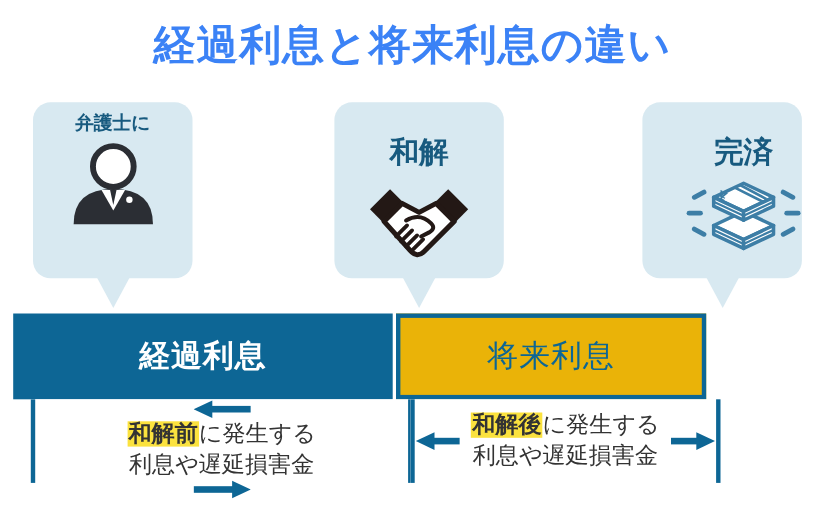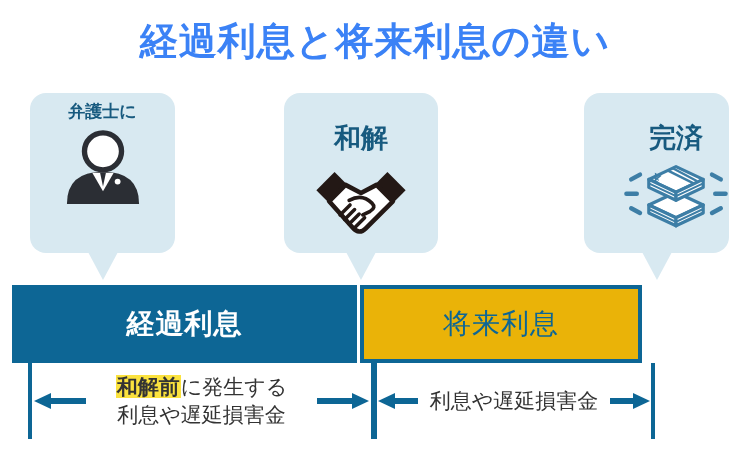--- a/index.html
+++ b/index.html
@@ -20,40 +20,40 @@
   }
   .bubble .tail {
     position:absolute; left:50%; bottom:-27px; transform:translateX(-50%);
     width:0; height:0; border-left:15px solid transparent;
     border-right:15px solid transparent; border-top:28px solid #d8e9f1;
   }
   .bubble-label {
     font-weight:bold; color:#175a7f; text-align:center; line-height:1.18;
   }
   #bubble-1 { left:30px;  width:145px; }
-  #bubble-2 { left:284px; width:154px; }
+  #bubble-2 { left:304px; width:154px; }
   #bubble-3 { left:584px; width:145px;padding-left:39px; }
   #bubble-1 .bubble-label { font-size:17px; padding-top:9px; }
   #bubble-2 .bubble-label, #bubble-3 .bubble-label { font-size:27px; padding-top:30px; }
   .bubble .icon { margin-top:4px; }
   
   .seg { position:absolute; top:285px; height:78px; display:flex; align-items:center; justify-content:center; }
   .seg-past {
     left:12px; width:345px; background:#0d6695;
     color:#ffffff; font-size:28px; font-weight:bold; letter-spacing:1px;
   }
   .seg-future {
     left:360px; width:282px; background:#eab308; border:4px solid #0d6695;
     color:#0d6695; font-size:28px; font-weight:normal; letter-spacing:1px;
   }
   .cell {
     position:absolute; top:363px; height:76px; background:#ffffff;
     display:flex; align-items:center; justify-content:space-between;
   }
-  .cell-past   { left:28px;  width:345px; border-left:4px solid #0d6695;  border-right:2px solid #0d6695;}
+  .cell-past   { left:28px;  width:345px; border-left:4px solid #0d6695;  border-right:2px solid #0d6695;flex-direction:column;}
   .cell-future { left:373px; width:282px; border-left:4px solid #0d6695; border-right:4px solid #0d6695; }
   .cell-text {
     text-align:center; font-size:21px; color:#333333; line-height:1.32;
     white-space:nowrap;
   }
   .hl { background:#fbe23e; font-weight:bold; padding:0 1px; }
   .range-arrow { flex:0 0 auto; display:block; }
   .cell-past .range-arrow { margin:0 2px; }
   .cell-future .range-arrow { margin:0 1px; }
 </style>
@@ -140,20 +140,21 @@
       <rect x="0" y="6" width="38" height="6" fill="#0d6695"></rect>
     </svg>
   </div>
 
   <div class="cell cell-future">
     <svg class="range-arrow" width="40" height="18" viewBox="0 0 40 18">
       <polygon points="0,9 17,1 17,17" fill="#0d6695"></polygon>
       <rect x="14" y="6" width="26" height="6" fill="#0d6695"></rect>
     </svg>
     <div class="cell-text">
+      <div><span class="hl">和解後</span><span>に発生する</span></div>
       <div>利息や遅延損害金</div>
     </div>
     <svg class="range-arrow" width="40" height="18" viewBox="0 0 40 18">
       <polygon points="40,9 23,1 23,17" fill="#0d6695"></polygon>
       <rect x="0" y="6" width="26" height="6" fill="#0d6695"></rect>
     </svg>
   </div>
 
 </div>
 

